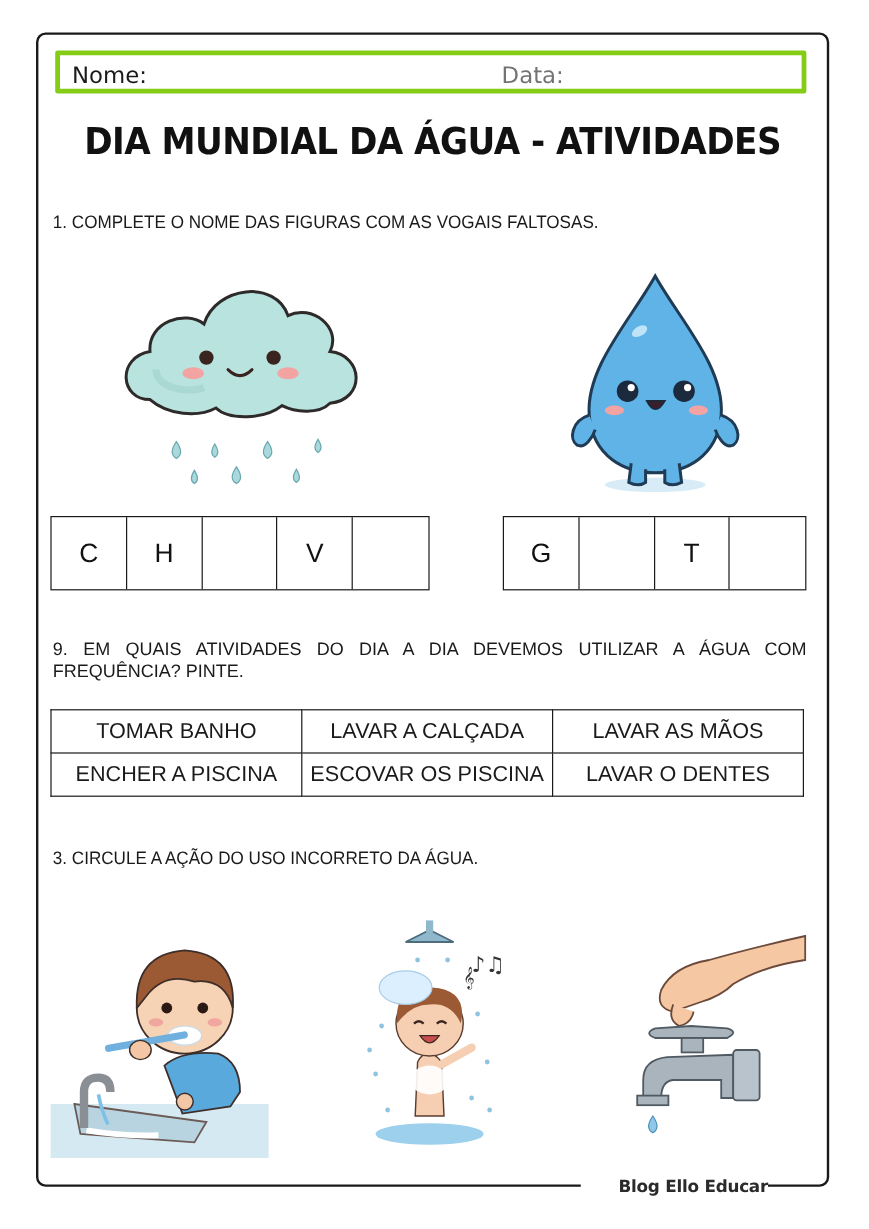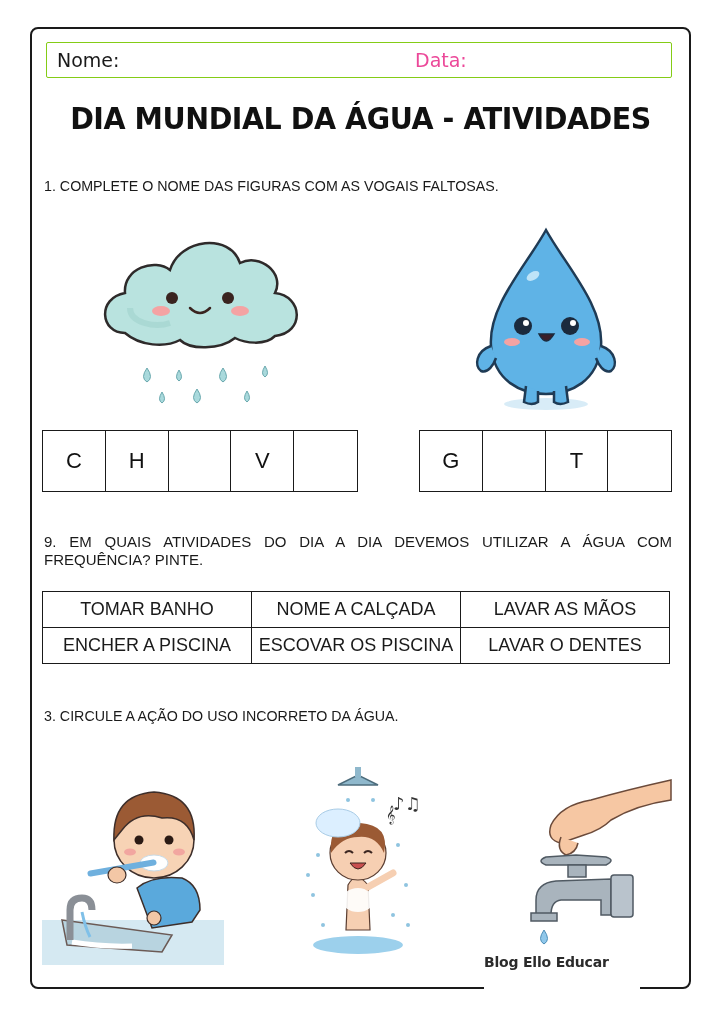--- a/index.html
+++ b/index.html
@@ -1,22 +1,22 @@
 <!DOCTYPE html>
 <html><head>
 <meta charset="utf-8">
 <style>
   html, body { margin:0; padding:0; background:#ffffff; }
   body { width:724px; height:1024px; position:relative; overflow:hidden; font-family:"Liberation Sans", sans-serif; color:#111; }
   .frame { position:absolute; left:30px; top:27px; width:661px; height:962px; border:2px solid #1a1a1a; border-radius:8px; box-sizing:border-box; }
   .footer-gap { position:absolute; left:484px; top:980px; width:156px; height:20px; background:#fff; }
-  .footer-text { position:absolute; left:484px; top:954px; width:156px; text-align:left; font-family:"DejaVu Sans", sans-serif; font-weight:bold; font-size:14px; color:#2b2b2b; letter-spacing:-0.2px; }
-  .name-box { position:absolute; left:46px; top:42px; width:626px; height:36px; border:1px solid #84cc16; border-radius:2px; box-sizing:border-box; }
+  .footer-text { position:absolute; left:484px; top:981px; width:156px; text-align:right; font-family:"DejaVu Sans", sans-serif; font-weight:bold; font-size:14px; color:#2b2b2b; letter-spacing:-0.2px; }
+  .name-box { position:absolute; left:46px; top:42px; width:626px; height:36px; border:4px solid #84cc16; border-radius:2px; box-sizing:border-box; }
   .name-label { position:absolute; left:10px; top:6px; font-family:"DejaVu Sans", sans-serif; font-size:19px; color:#1a1a1a; }
-  .date-label { position:absolute; left:368px; top:6px; font-family:"DejaVu Sans", sans-serif; font-size:19px; color:#ec4899; }
+  .date-label { position:absolute; left:368px; top:6px; font-family:"DejaVu Sans", sans-serif; font-size:19px; color:#737373; }
   .title { position:absolute; left:30px; top:100px; width:661px; text-align:center; font-family:"DejaVu Sans", sans-serif; font-weight:bold; font-size:31px; letter-spacing:-0.5px; transform:scaleX(0.92); color:#111; }
   .q { position:absolute; left:44px; font-size:15px; color:#1a1a1a; transform-origin:left; }
   .q1 { top:177px; transform:scaleX(0.95); }
   .q2 { top:533px; width:628px; line-height:18px; text-align:justify; text-align-last:left; }
   .q3 { top:707px; transform:scaleX(0.95); }
   .illus { position:absolute; }
   .boxes { position:absolute; top:430px; height:62px; display:flex; border:1.5px solid #1a1a1a; box-sizing:border-box; }
   .box { width:63px; height:100%; border-right:1.5px solid #1a1a1a; box-sizing:border-box; display:flex; align-items:center; justify-content:center; font-size:22px; color:#111; }
   .box:last-child { border-right:none; }
   table.acts { position:absolute; left:42px; top:591px; width:628px; border-collapse:collapse; }
@@ -88,21 +88,21 @@
   <div class="box">T</div>
   <div class="box"></div>
 </div>
 
 <div class="q q2">9. EM QUAIS ATIVIDADES DO DIA A DIA DEVEMOS UTILIZAR A ÁGUA COM FREQUÊNCIA? PINTE.</div>
 
 <table class="acts">
   <tbody>
       <tr>
     <td>TOMAR BANHO</td>
-    <td>NOME A CALÇADA</td>
+    <td>LAVAR A CALÇADA</td>
     <td>LAVAR AS MÃOS</td>
   </tr>
   <tr>
     <td>ENCHER A PISCINA</td>
     <td>ESCOVAR OS PISCINA</td>
     <td>LAVAR O DENTES</td>
   </tr>
 </tbody>
   </table>
 

